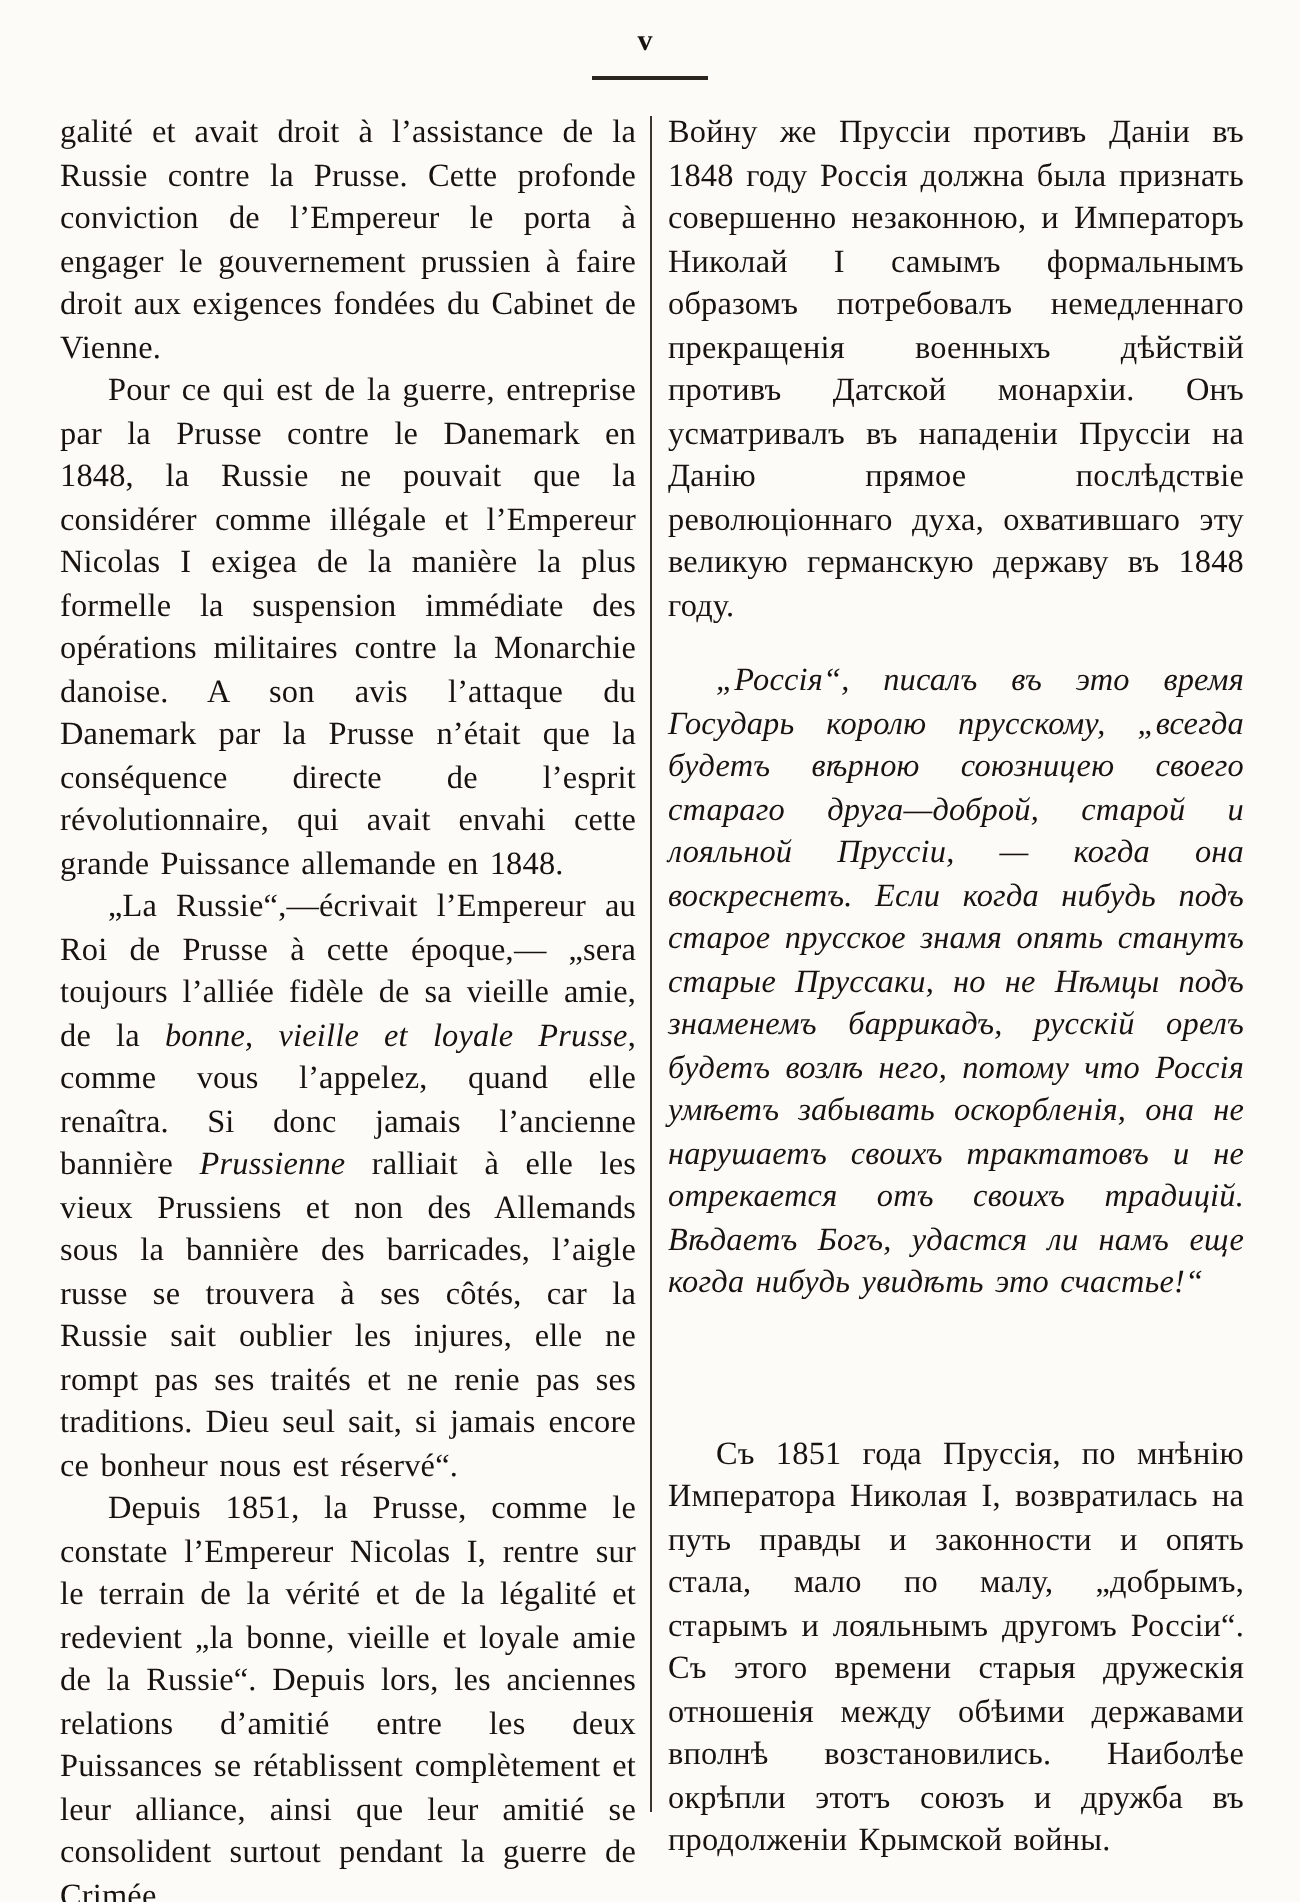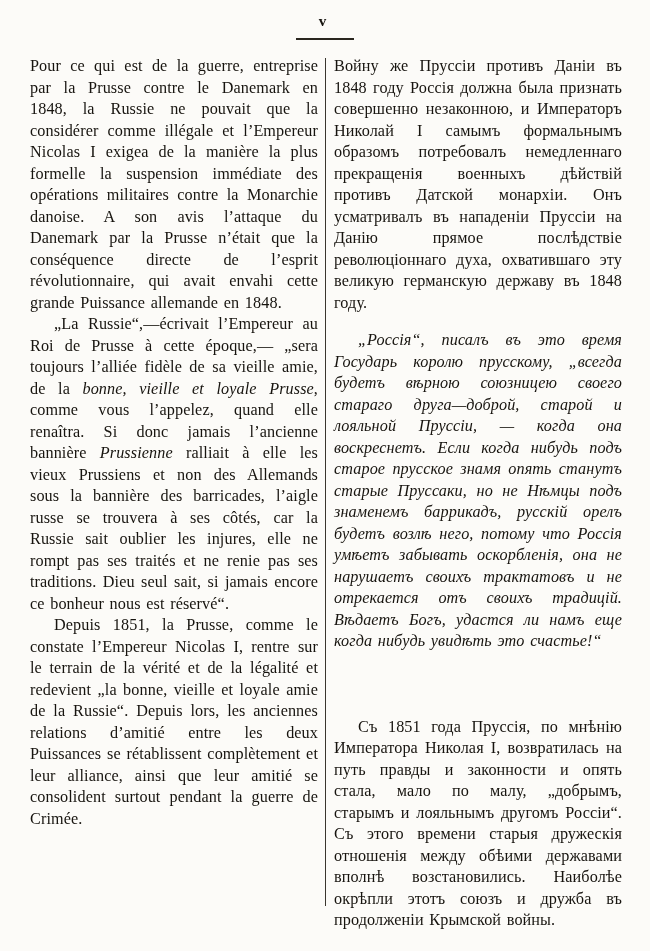--- a/index.html
+++ b/index.html
@@ -75,20 +75,21 @@
 <div class="page">
 
   <div class="page-header">
     <span class="page-number">v</span>
     <span class="header-rule"></span>
   </div>
 
   <div class="column-divider"></div>
 
   <div class="column column-left">
+      <p class="para"><span>galité et avait droit à l’assistance de la Russie contre la Prusse. Cette profonde conviction de l’Empereur le porta à engager le gouvernement prussien à faire droit aux exigences fondées du Cabinet de Vienne.</span></p>
       <p class="para"><span>Pour ce qui est de la guerre, entreprise par la Prusse contre le Danemark en 1848, la Russie ne pouvait que la considérer comme illégale et l’Empereur Nicolas I exigea de la manière la plus formelle la suspension immédiate des opérations militaires contre la Monarchie danoise. A son avis l’attaque du Danemark par la Prusse n’était que la conséquence directe de l’esprit révolutionnaire, qui avait envahi cette grande Puissance allemande en 1848.</span></p>
       <p class="para"><span>„La Russie“,—écrivait l’Empereur au Roi de Prusse à cette époque,— „sera toujours l’alliée fidèle de sa vieille amie, de la </span><span class="it">bonne, vieille et loyale Prusse</span><span>, comme vous l’appelez, quand elle renaîtra. Si donc jamais l’ancienne bannière </span><span class="it">Prussienne</span><span> ralliait à elle les vieux Prussiens et non des Allemands sous la bannière des barricades, l’aigle russe se trouvera à ses côtés, car la Russie sait oublier les injures, elle ne rompt pas ses traités et ne renie pas ses traditions. Dieu seul sait, si jamais encore ce bonheur nous est réservé“.</span></p>
       <p class="para"><span>Depuis 1851, la Prusse, comme le constate l’Empereur Nicolas I, rentre sur le terrain de la vérité et de la légalité et redevient „la bonne, vieille et loyale amie de la Russie“. Depuis lors, les anciennes relations d’amitié entre les deux Puissances se rétablissent complètement et leur alliance, ainsi que leur amitié se consolident surtout pendant la guerre de Crimée.</span></p>
     </div>
 
   <div class="column column-right">
       <p class="para"><span>Войну же Пруссіи противъ Даніи въ 1848 году Россія должна была признать совершенно незаконною, и Императоръ Николай I самымъ формальнымъ образомъ потребовалъ немедленнаго прекращенія военныхъ дѣйствій противъ Датской монархіи. Онъ усматривалъ въ нападеніи Пруссіи на Данію прямое послѣдствіе революціоннаго духа, охватившаго эту великую германскую державу въ 1848 году.</span></p>
       <p class="para"><span>„Россія“, писалъ въ это время Государь королю прусскому, „всегда будетъ вѣрною союзницею своего стараго друга—</span><span class="it">доброй, старой и лояльной</span><span> Пруссіи, — когда она воскреснетъ. Если когда нибудь подъ старое </span><span class="it">прусское</span><span> знамя опять станутъ старые Пруссаки, но не Нѣмцы подъ знаменемъ баррикадъ, русскій орелъ будетъ возлѣ него, потому что Россія умѣетъ забывать оскорбленія, она не нарушаетъ своихъ трактатовъ и не отрекается отъ своихъ традицій. Вѣдаетъ Богъ, удастся ли намъ еще когда нибудь увидѣть это счастье!“</span></p>
       <p class="para"><span>Съ 1851 года Пруссія, по мнѣнію Императора Николая I, возвратилась на путь правды и законности и опять стала, мало по малу, „добрымъ, старымъ и лояльнымъ другомъ Россіи“. Съ этого времени старыя дружескія отношенія между обѣими державами вполнѣ возстановились. Наиболѣе окрѣпли этотъ союзъ и дружба въ продолженіи Крымской войны.</span></p>
     </div>

